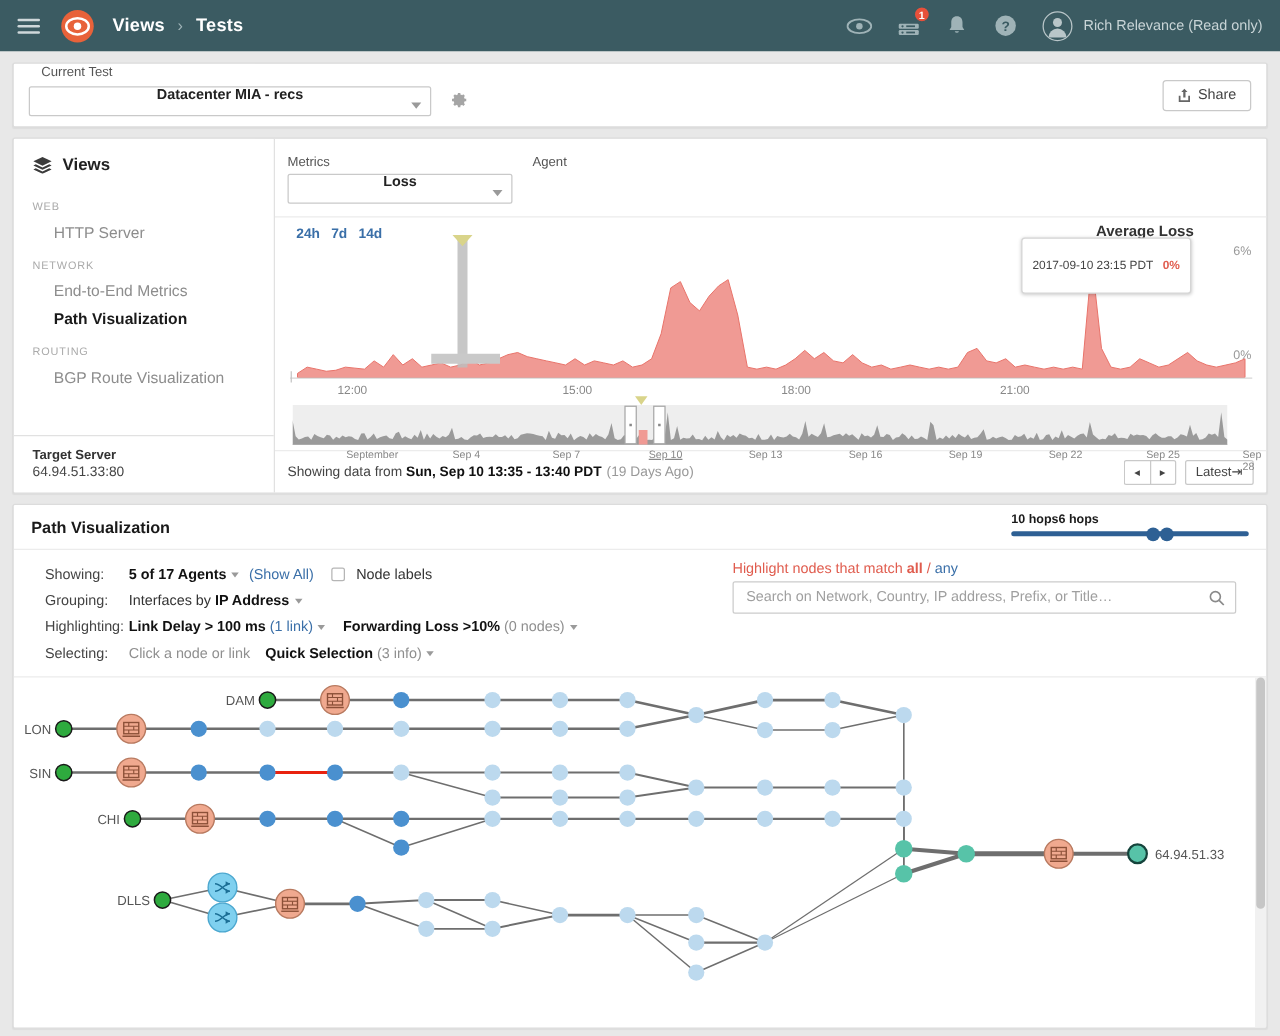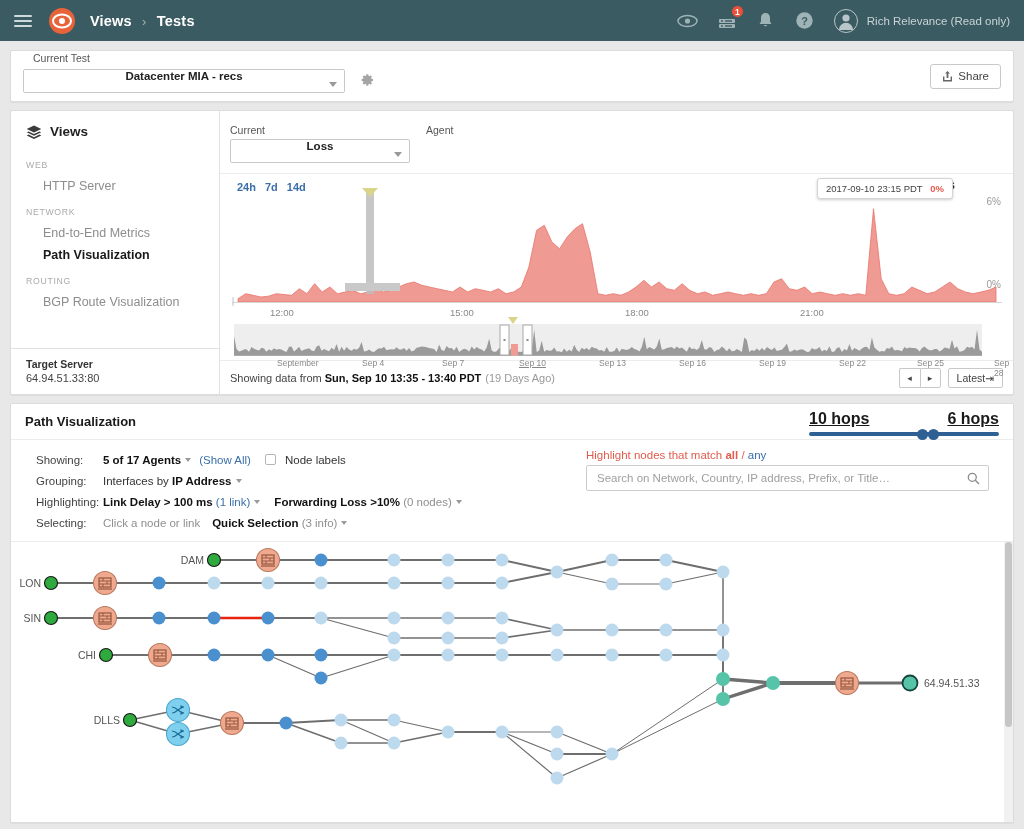--- a/index.html
+++ b/index.html
@@ -95,24 +95,24 @@
                    border-bottom: 1px solid #ececec; }
   .filter { position: relative; }
   .filter .lbl { font-size: 10.5px; color: #555; margin-bottom: 3px; }
 
   .chart-area { position: relative; flex: 1; }
   .range-tabs { position: absolute; left: 17px; top: 7px; display: flex; gap: 9px; }
   .range-tabs a { color: #3a6fa8; font-size: 11px; font-weight: bold; cursor: pointer; text-decoration: none; }
   .chart-title { position: absolute; right: 58px; top: 4px; font-size: 12px; font-weight: bold; color: #333; }
   .axis-lab { position: absolute; right: 12px; font-size: 10px; color: #999; }
   .tooltip {
-    position: absolute; left: 597px; top: 4px;
+    position: absolute; left: 597px; top: 16px;
     background: #fff; border: 1px solid #d5d5d5; border-radius: 3px;
     box-shadow: 0 1px 3px rgba(0,0,0,.2);
-    padding: 4px 8px; font-size: 9.5px; color: #444; white-space: nowrap; z-index: 6;
+    padding: 16px 8px; font-size: 9.5px; color: #444; white-space: nowrap; z-index: 6;
   }
   .tooltip .val { color: #e05c4e; font-weight: bold; margin-left: 5px; }
   .xticks { position: absolute; left: 0; right: 0; display: flex; font-size: 9.5px; color: #888; }
   .mini-ticks { position: absolute; left: 0; right: 0; display: flex; font-size: 8.5px; color: #888; }
 
   .chart-footer {
     border-top: 1px solid #ececec; height: 34px;
     display: flex; align-items: center; padding: 0 10px;
     font-size: 11px; color: #444;
   }
@@ -126,21 +126,21 @@
   .pg-group .pg-btn:first-child { border-radius: 2px 0 0 2px; border-right: none; }
   .pg-group .pg-btn:last-child { border-radius: 0 2px 2px 0; }
   .latest-btn { height: 20px; border:1px solid #c9c9c9; background:#fff; border-radius:2px;
                 padding: 0 8px; font-size: 10.5px; color:#444; display:flex;align-items:center; cursor:pointer;}
 
   
   .pv-panel { margin-top: 8px; height: 420px; position: relative; overflow: hidden; }
   .pv-head { height: 35px; display:flex; align-items:center; padding: 0 14px; position: relative; }
   .pv-head .t { font-size: 13px; font-weight: bold; color: #1a1a1a; }
   .hops { position: absolute; right: 14px; top: 6px; width: 190px; }
-  .hops-labels { display: flex; justify-content: space-between; font-size: 16px; font-weight: bold; color: #1a1a1a; text-decoration: underline; }
+  .hops-labels { display: flex; font-size: 10px; font-weight: bold; color: #1a1a1a; }
   .hops-track { margin-top: 4px; height: 4px; background: #2e6094; border-radius: 2px; position: relative; }
   .hops-knob { position: absolute; width: 11px; height: 11px; border-radius: 50%; background: #2e6094; top: -3.5px; cursor: pointer; }
 
   .pv-controls { border-top: 1px solid #ececec; display: flex; padding: 9px 0 8px 0; }
   .pv-left { width: 575px; padding-left: 25px; }
   .ctl-row { display: flex; align-items: center; height: 21px; font-size: 11.5px; }
   .ctl-key { width: 67px; color: #444; }
   .b { font-weight: bold; color: #111; }
   .lnk { color: #3a6fa8; cursor: pointer; }
   .mute { color: #8f8f8f; }
@@ -274,21 +274,21 @@
 
       <div class="sidebar-foot">
         <div class="k">Target Server</div>
         <div class="v">64.94.51.33:80</div>
       </div>
     </div>
 
     <div class="chart-col">
       <div class="chart-filters">
         <div class="filter" style="width:180px;">
-          <div class="lbl">Current</div>
+          <div class="lbl">Metrics</div>
           <div class="select-box">
             <span>Loss</span>
             <span class="caret"></span>
           </div>
         </div>
         <div class="filter" style="width:180px;">
           <div class="lbl">Agent</div>
         </div>
       </div>
 

